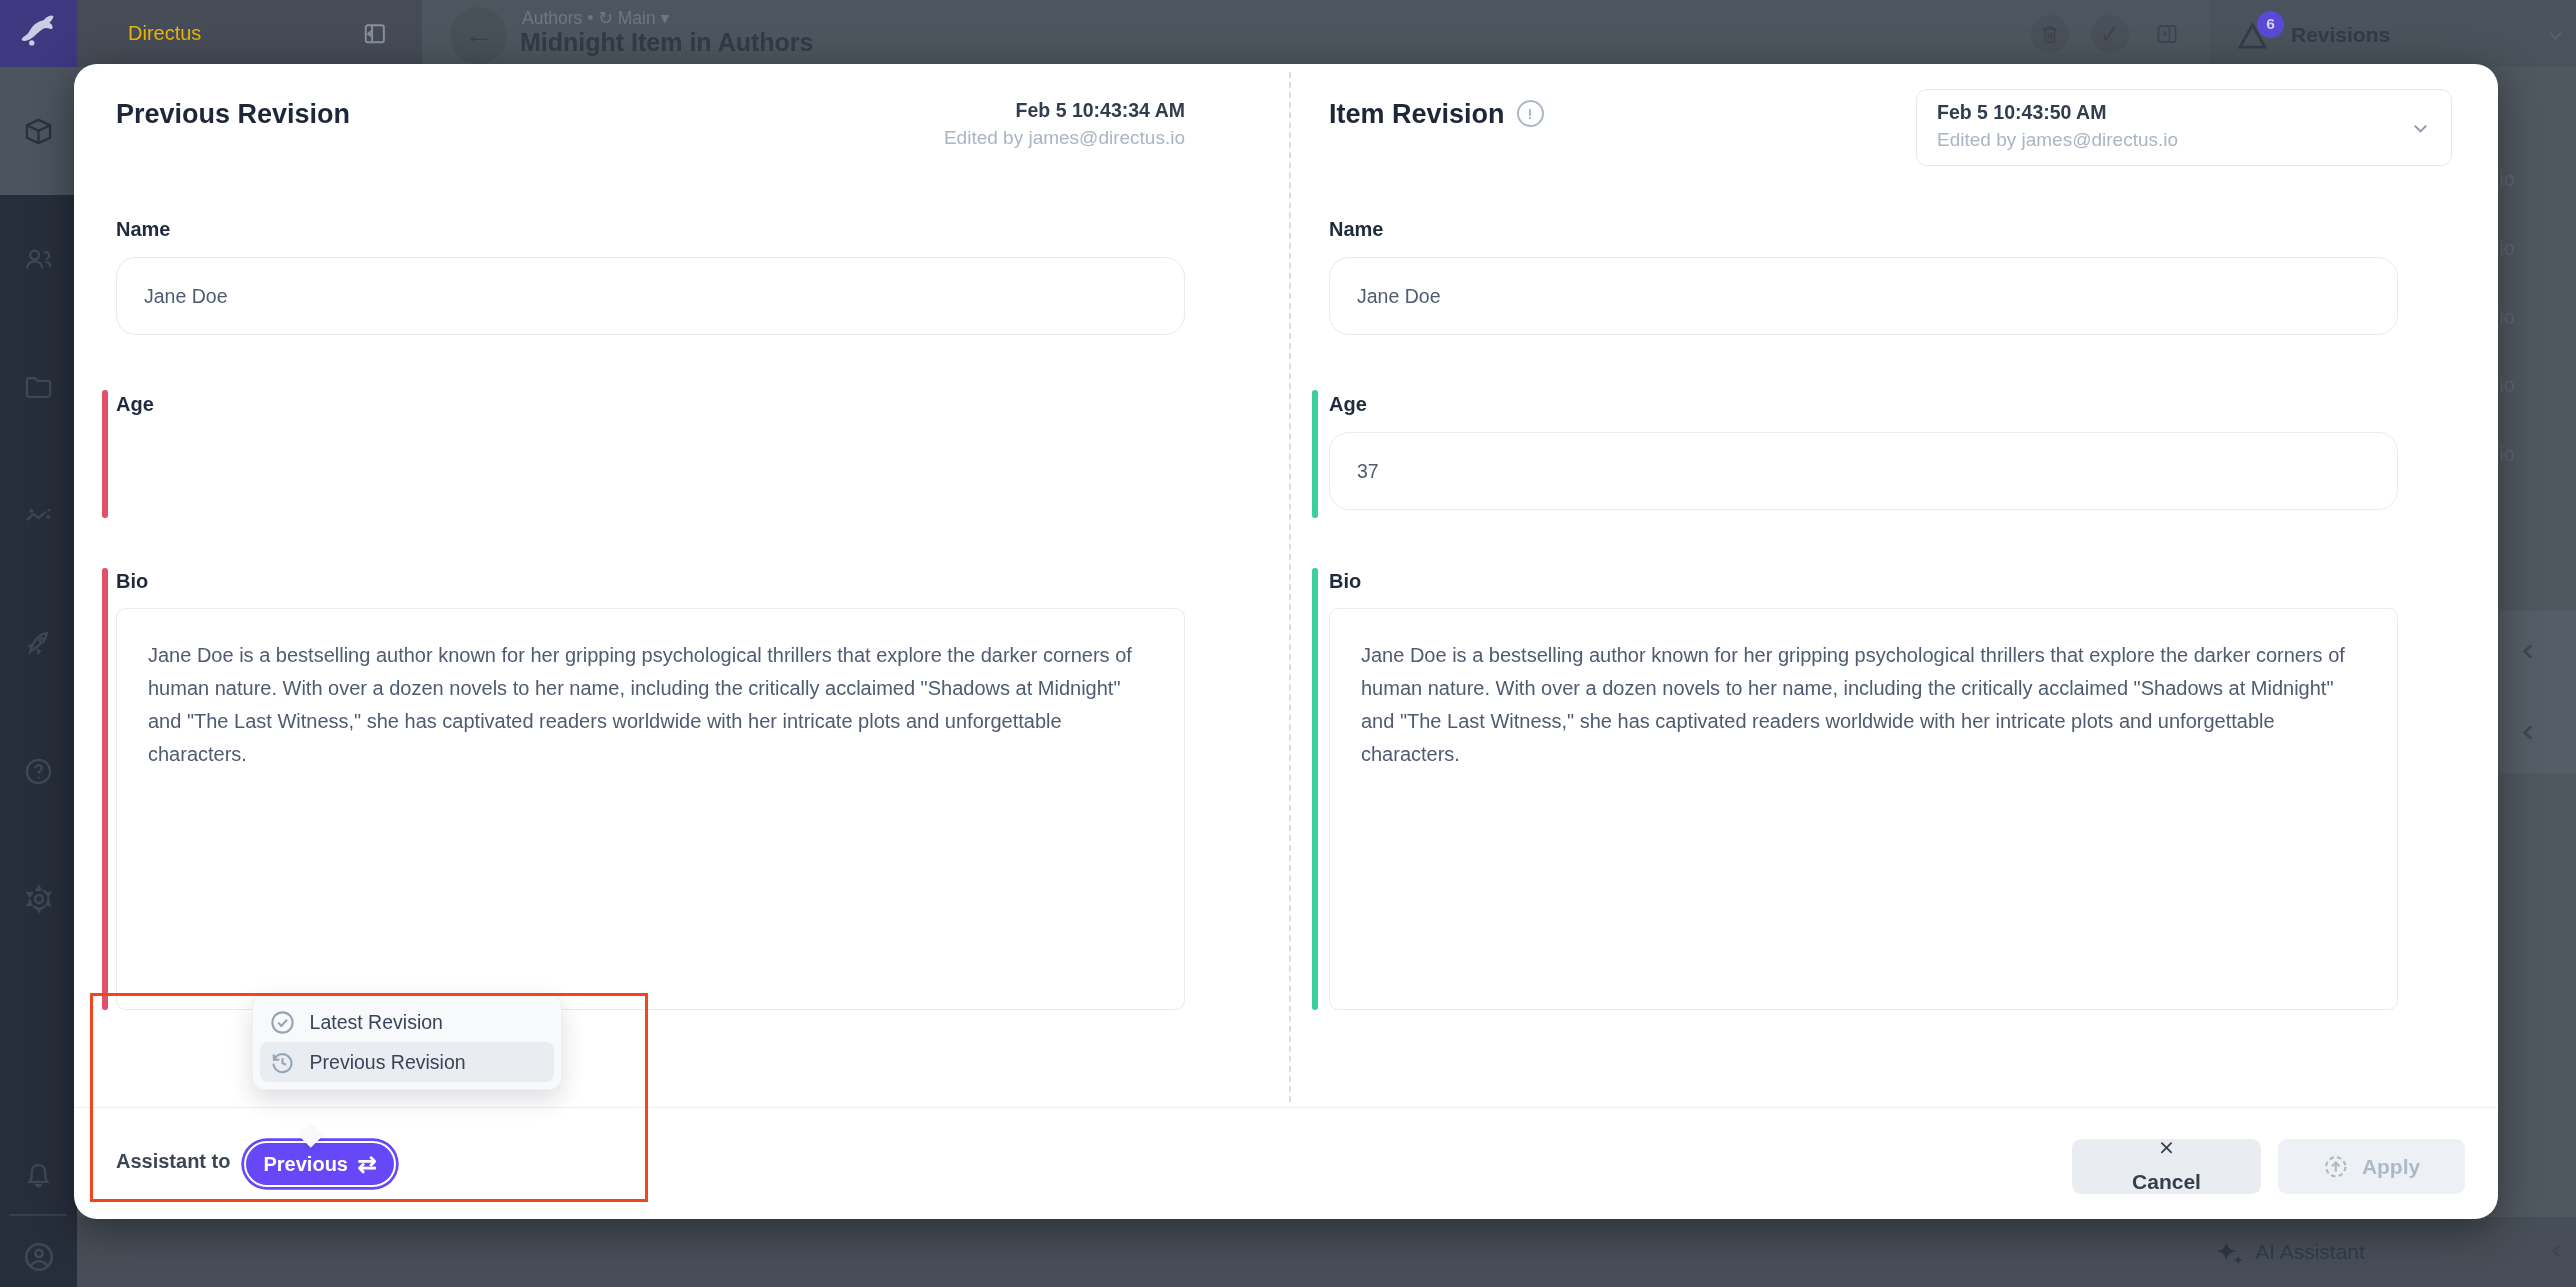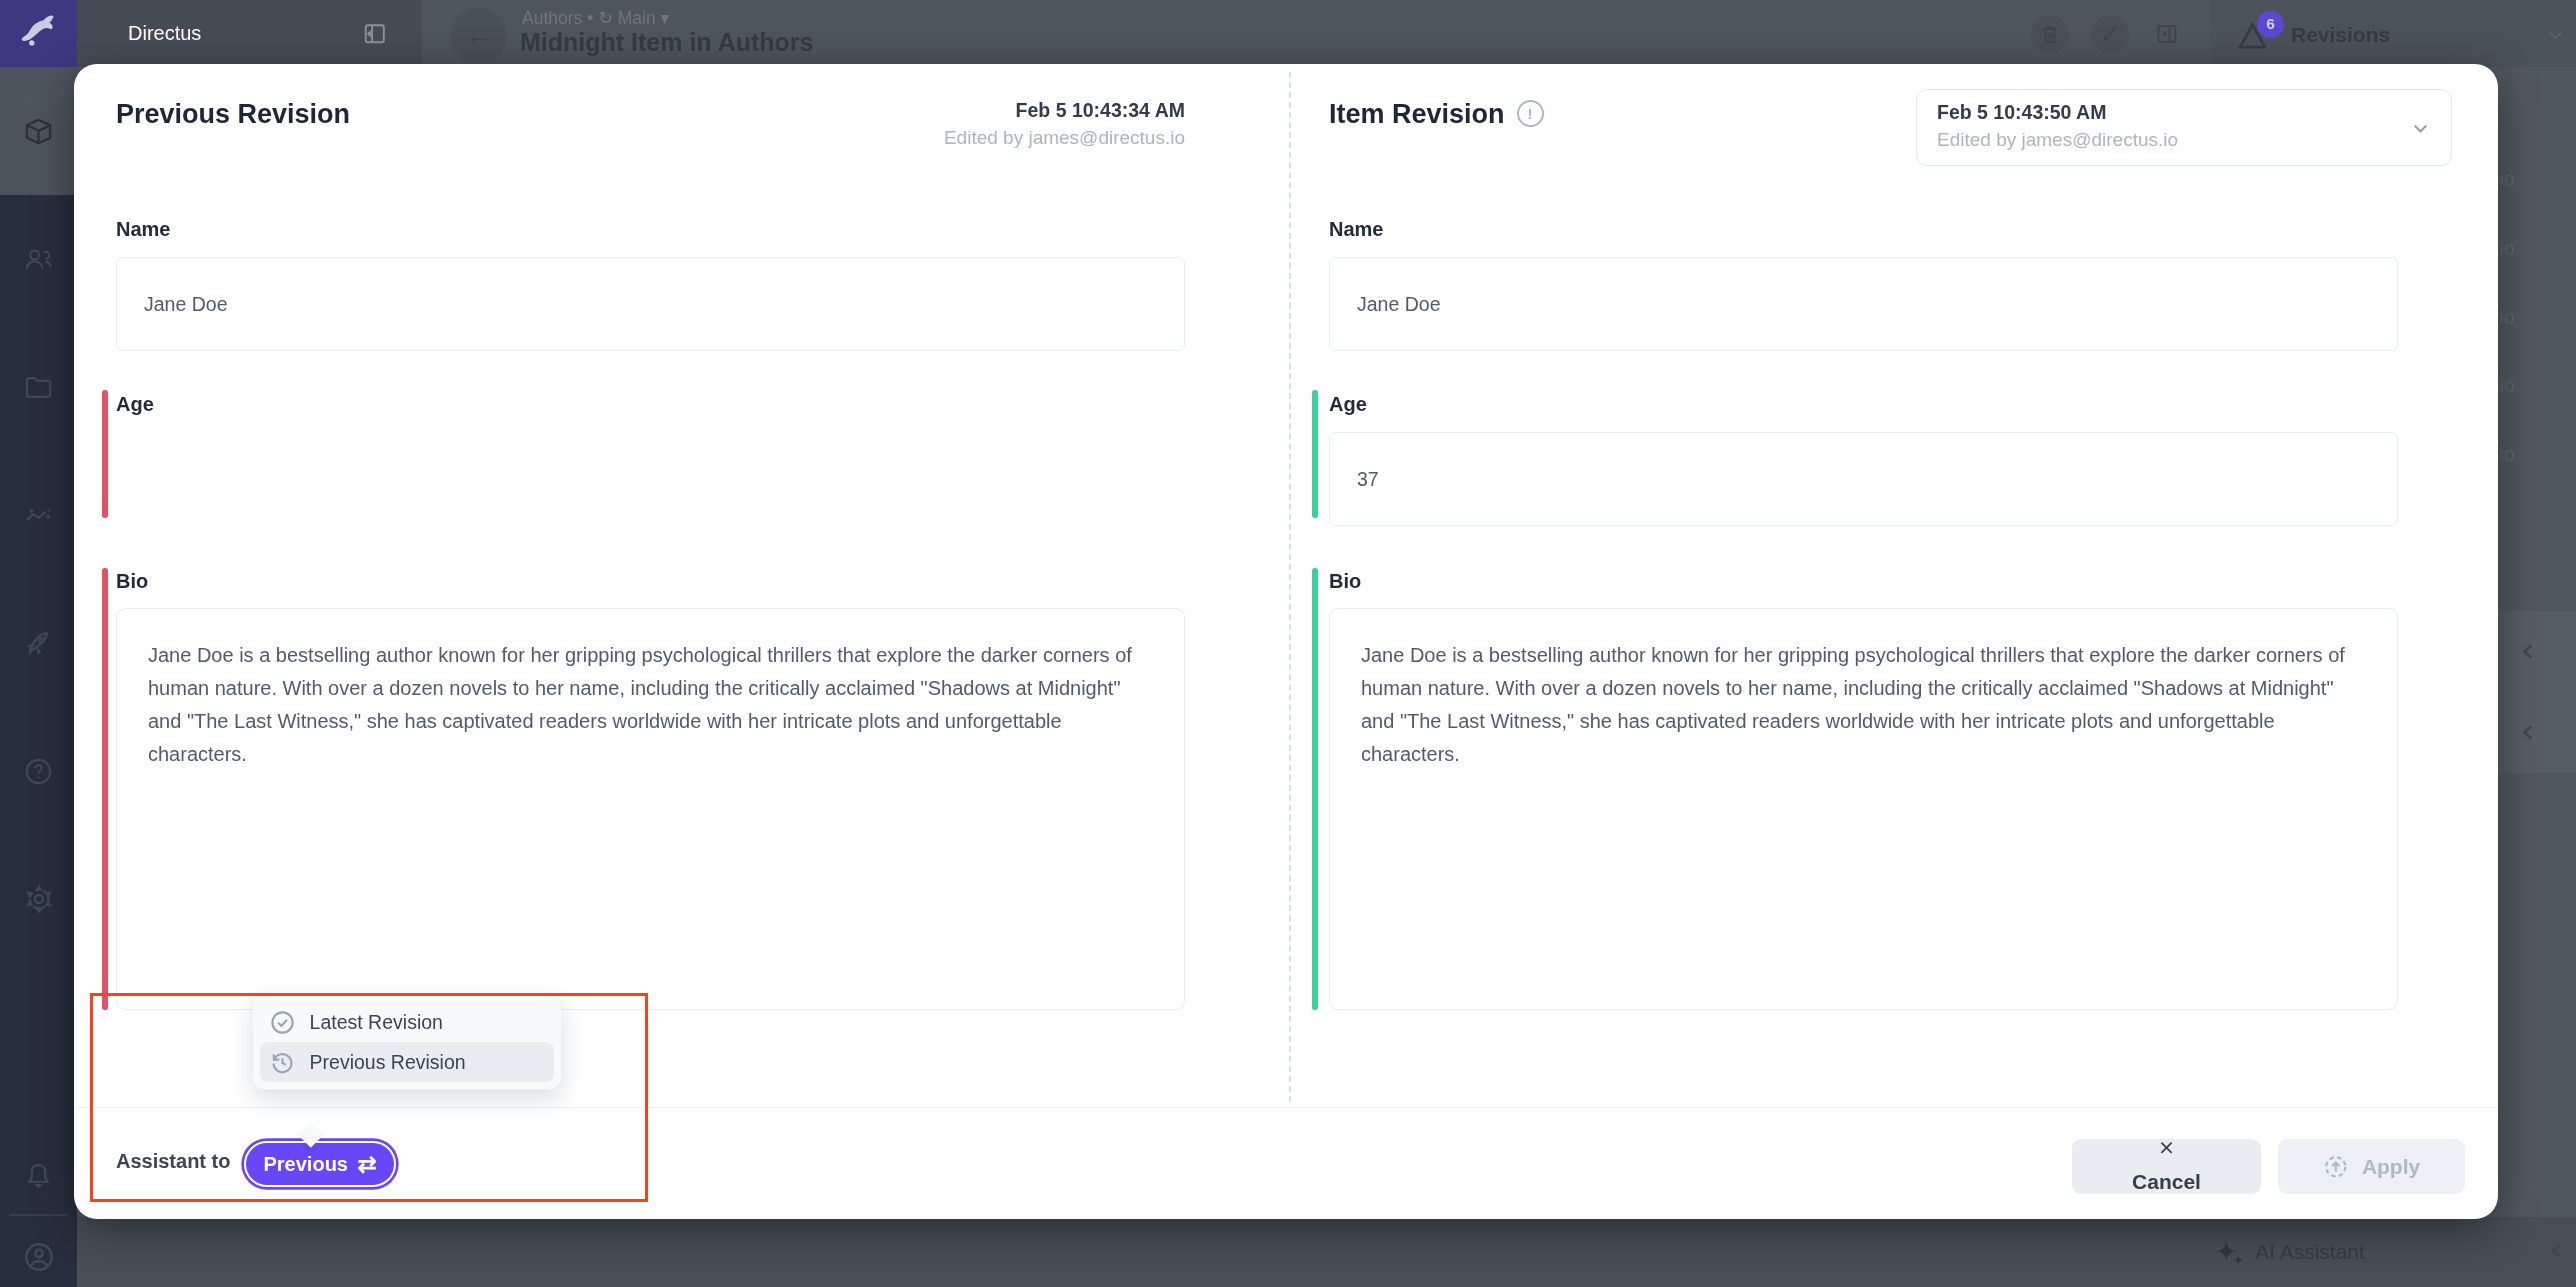--- a/index.html
+++ b/index.html
@@ -3,21 +3,21 @@
 <meta charset="utf-8">
 <style>
   html,body{margin:0;padding:0;background:#30363e;}
   .screen{position:relative;width:2576px;height:1287px;overflow:hidden;
     font-family:"Liberation Sans",sans-serif;background:#4f575f;}
   .abs{position:absolute;}
 
   
   .topbar{left:77px;top:0;width:2499px;height:67px;background:#4d555e;}
   .nav-strip{left:77px;top:0;width:345px;height:67px;background:#454c55;}
-  .brand{left:128px;top:22px;font-size:20px;color:#ffffff;}
+  .brand{left:128px;top:22px;font-size:20px;color:#eab308;}
   .nav-collapse{left:362px;top:21px;color:#8a919b;}
   .back-circle{left:450px;top:6.7px;width:57px;height:57px;border-radius:50%;
     background:rgba(0,0,0,0.06);display:flex;align-items:center;justify-content:center;
     color:#3b424c;font-size:28px;}
   .crumb{left:522px;top:8px;font-size:17.5px;color:#6f767f;}
   .page-title{left:520px;top:28px;font-size:25px;font-weight:bold;color:#333b47;}
   .tb-icon{top:15px;width:38px;height:38px;border-radius:50%;display:flex;
     align-items:center;justify-content:center;color:#3e454f;}
   .tb-dim{background:rgba(0,0,0,0.05);}
   .rs-head{left:2210px;top:0;width:366px;height:67px;background:#4a525b;}
@@ -50,21 +50,21 @@
 
   
   .modal{left:74px;top:64px;width:2424px;height:1155px;background:#ffffff;
     border-radius:23px;box-shadow:0 9.4px 40px rgba(0,0,0,.4);z-index:10;}
   .panel-title{font-size:27px;font-weight:bold;color:#1d2739;}
   .meta-time{font-size:19.5px;color:#313c4e;font-weight:600;line-height:28px;}
   .meta-edited{font-size:19px;color:#aab5c4;line-height:27px;}
   .dash-divider{left:1215px;top:8px;width:0;height:1030px;border-left:2.7px dashed #d8dee5;}
 
   .field-label{font-size:20px;font-weight:bold;color:#1f2a3c;}
-  .field-input{height:94px;border:1.3px solid #e6ebf1;border-radius:7px;background:#fff;
+  .field-input{height:78px;border:1.3px solid #e6ebf1;border-radius:20px;background:#fff;
     display:flex;align-items:center;padding:0 27px;font-size:19.5px;color:#4e5b70;box-sizing:border-box;}
   .field-area{border:1.3px solid #e6ebf1;border-radius:9.4px;background:#fff;
     padding:30px 31px;font-size:20px;color:#4e5b70;box-sizing:border-box;}
   .field-area p{margin:0;line-height:33px;max-width:996px;}
   .field-area p + p{margin-top:21.5px;}
   .diff-bar{width:6px;border-radius:2.7px;}
   .bar-removed{background:#e35169;}
   .bar-added{background:#3ecf9e;}
   .added-text{color:#2fc39a;background:#e8f8f2;padding:3.4px 6.7px;border-radius:4px;
     -webkit-box-decoration-break:clone;box-decoration-break:clone;}

